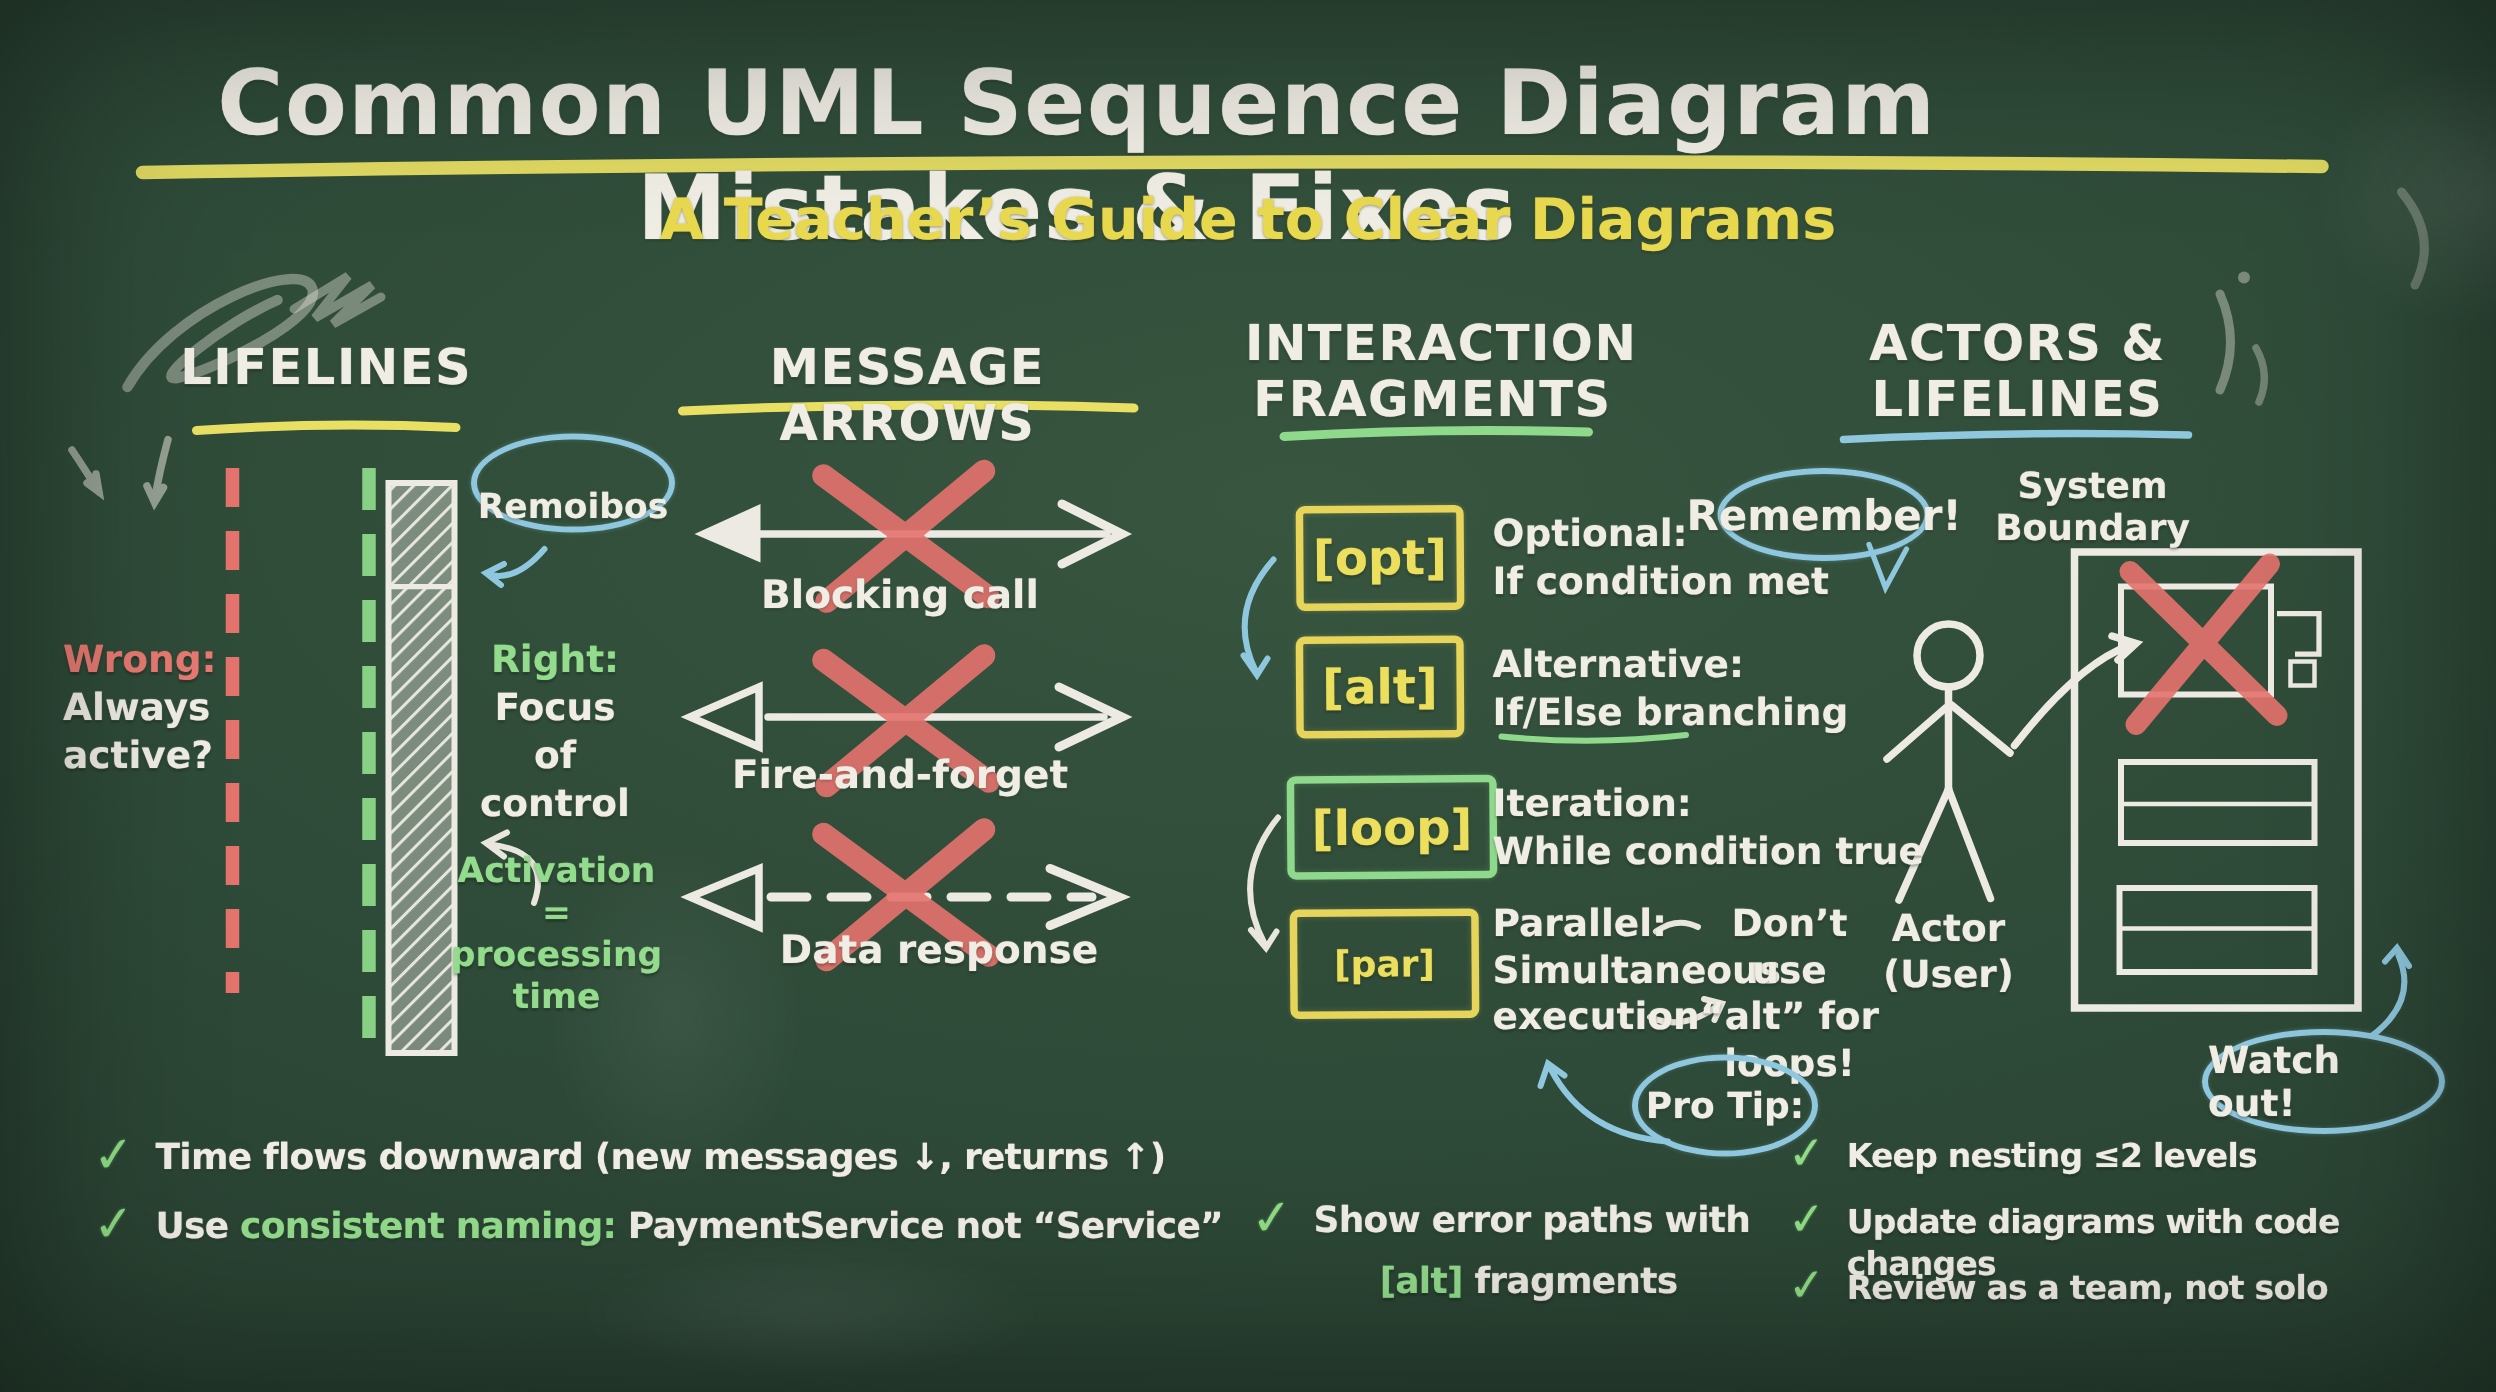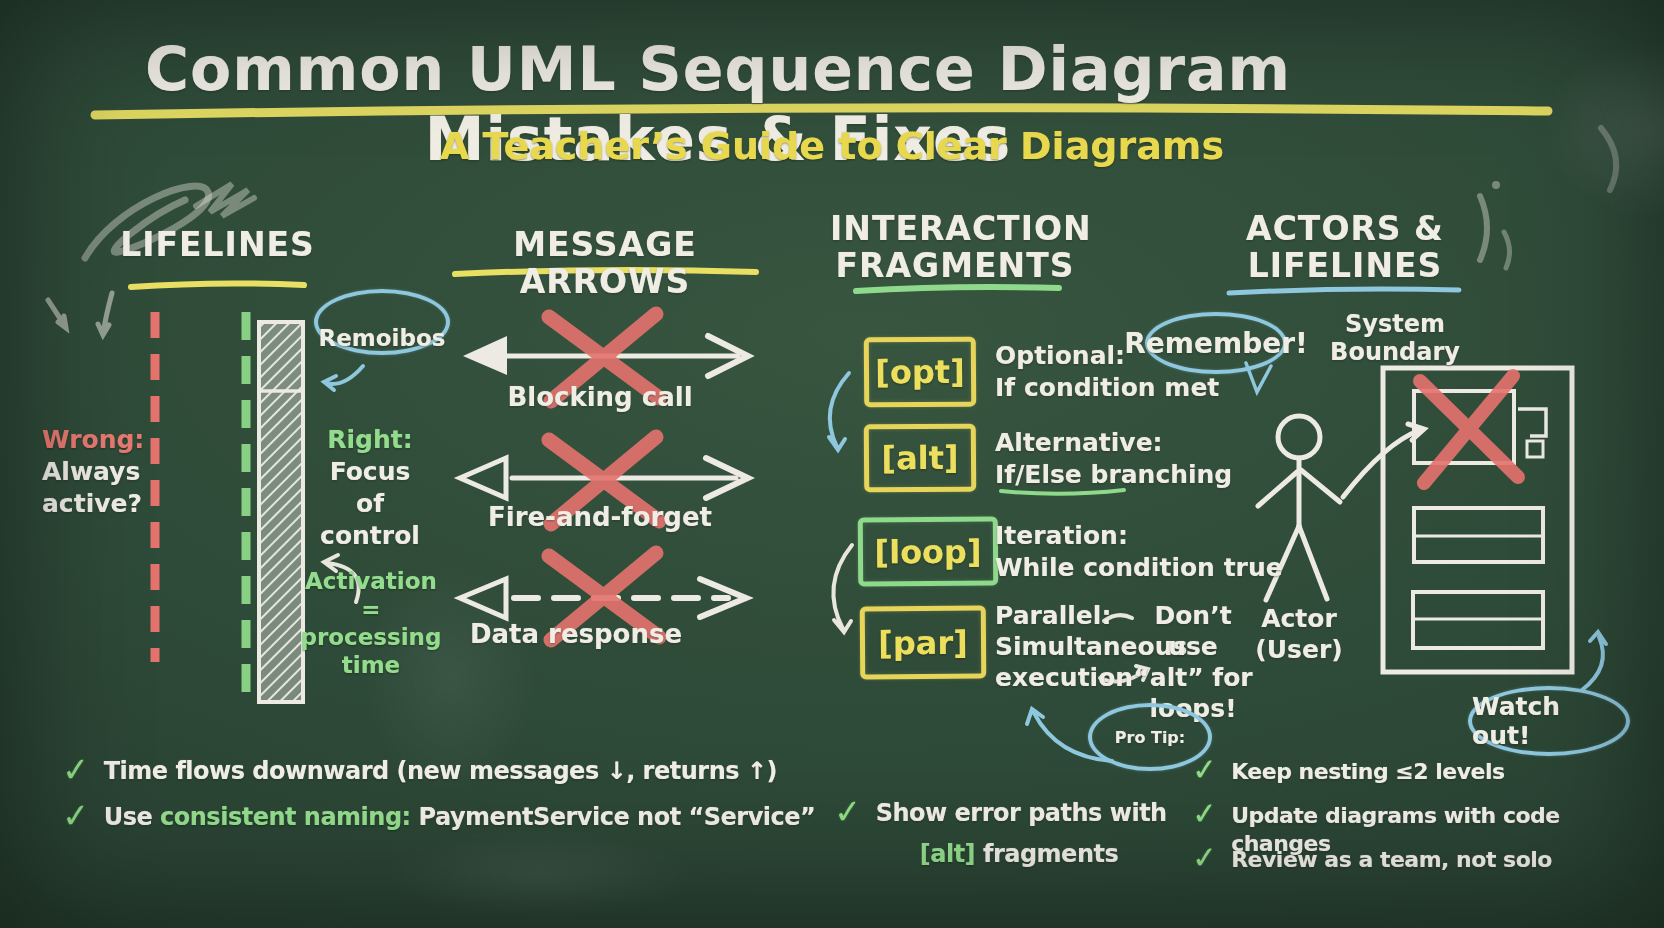--- a/index.html
+++ b/index.html
@@ -183,21 +183,21 @@
     <div>control</div>
   </div>
   <div class="abs chalk ctr body23 grn" style="left:296px;top:567px;width:150px;">
     <div>Activation =</div>
     <div>processing</div>
     <div>time</div>
   </div>
 
   <div class="abs chalk ctr lbl27" style="left:480px;top:382px;width:240px;">Blocking call</div>
   <div class="abs chalk ctr lbl27" style="left:480px;top:502px;width:240px;">Fire-and-forget</div>
-  <div class="abs chalk ctr lbl27" style="left:456px;top:619px;width:240px;">Data response</div>
+  <div class="abs chalk ctr lbl27" style="left:506px;top:619px;width:240px;">Data response</div>
 
   <div class="fragbox yel" style="left:864px;top:337px;width:112px;height:70px;">
     <span class="yel chalk" style="font-size:32px;">[opt]</span>
   </div>
   <div class="abs chalk body25" style="left:995px;top:340px;">
     <div>Optional:</div>
     <div>If condition met</div>
   </div>
 
   <div class="fragbox yel" style="left:864px;top:424px;width:112px;height:68px;">
@@ -210,36 +210,36 @@
 
   <div class="fragbox green" style="left:858px;top:517px;width:140px;height:69px;">
     <span class="yel chalk" style="font-size:32px;">[loop]</span>
   </div>
   <div class="abs chalk body25" style="left:995px;top:520px;">
     <div>Iteration:</div>
     <div>While condition true</div>
   </div>
 
   <div class="fragbox yel" style="left:860px;top:606px;width:126px;height:73px;">
-    <span class="yel chalk" style="font-size:32px;">[par]</span>
+    <span class="yel chalk" style="font-size:24px;">[par]</span>
   </div>
   <div class="abs chalk body25" style="left:995px;top:600px;line-height:31px;">
     <div>Parallel:</div>
     <div>Simultaneous</div>
     <div>execution</div>
   </div>
 
   <div class="abs chalk ctr body25" style="left:1128px;top:600px;width:130px;line-height:31px;">
     <div>Don’t use</div>
     <div>“alt” for</div>
     <div>loops!</div>
   </div>
 
   <div class="bubble" style="left:1088px;top:703px;width:116px;height:60px;">
-    <span class="chalk" style="font-size:16px;">Pro Tip:</span>
+    <span class="chalk" style="font-size:24px;">Pro Tip:</span>
   </div>
 
   <div class="bubble" style="left:1145px;top:312px;width:134px;height:54px;">
     <span class="chalk" style="font-size:28px;">Remember!</span>
   </div>
   <div class="abs chalk ctr" style="left:1290px;top:310px;width:210px;font-size:24px;">System Boundary</div>
   <div class="abs chalk ctr body25" style="left:1247px;top:603px;width:104px;line-height:31px;">
     <div>Actor</div>
     <div>(User)</div>
   </div>

